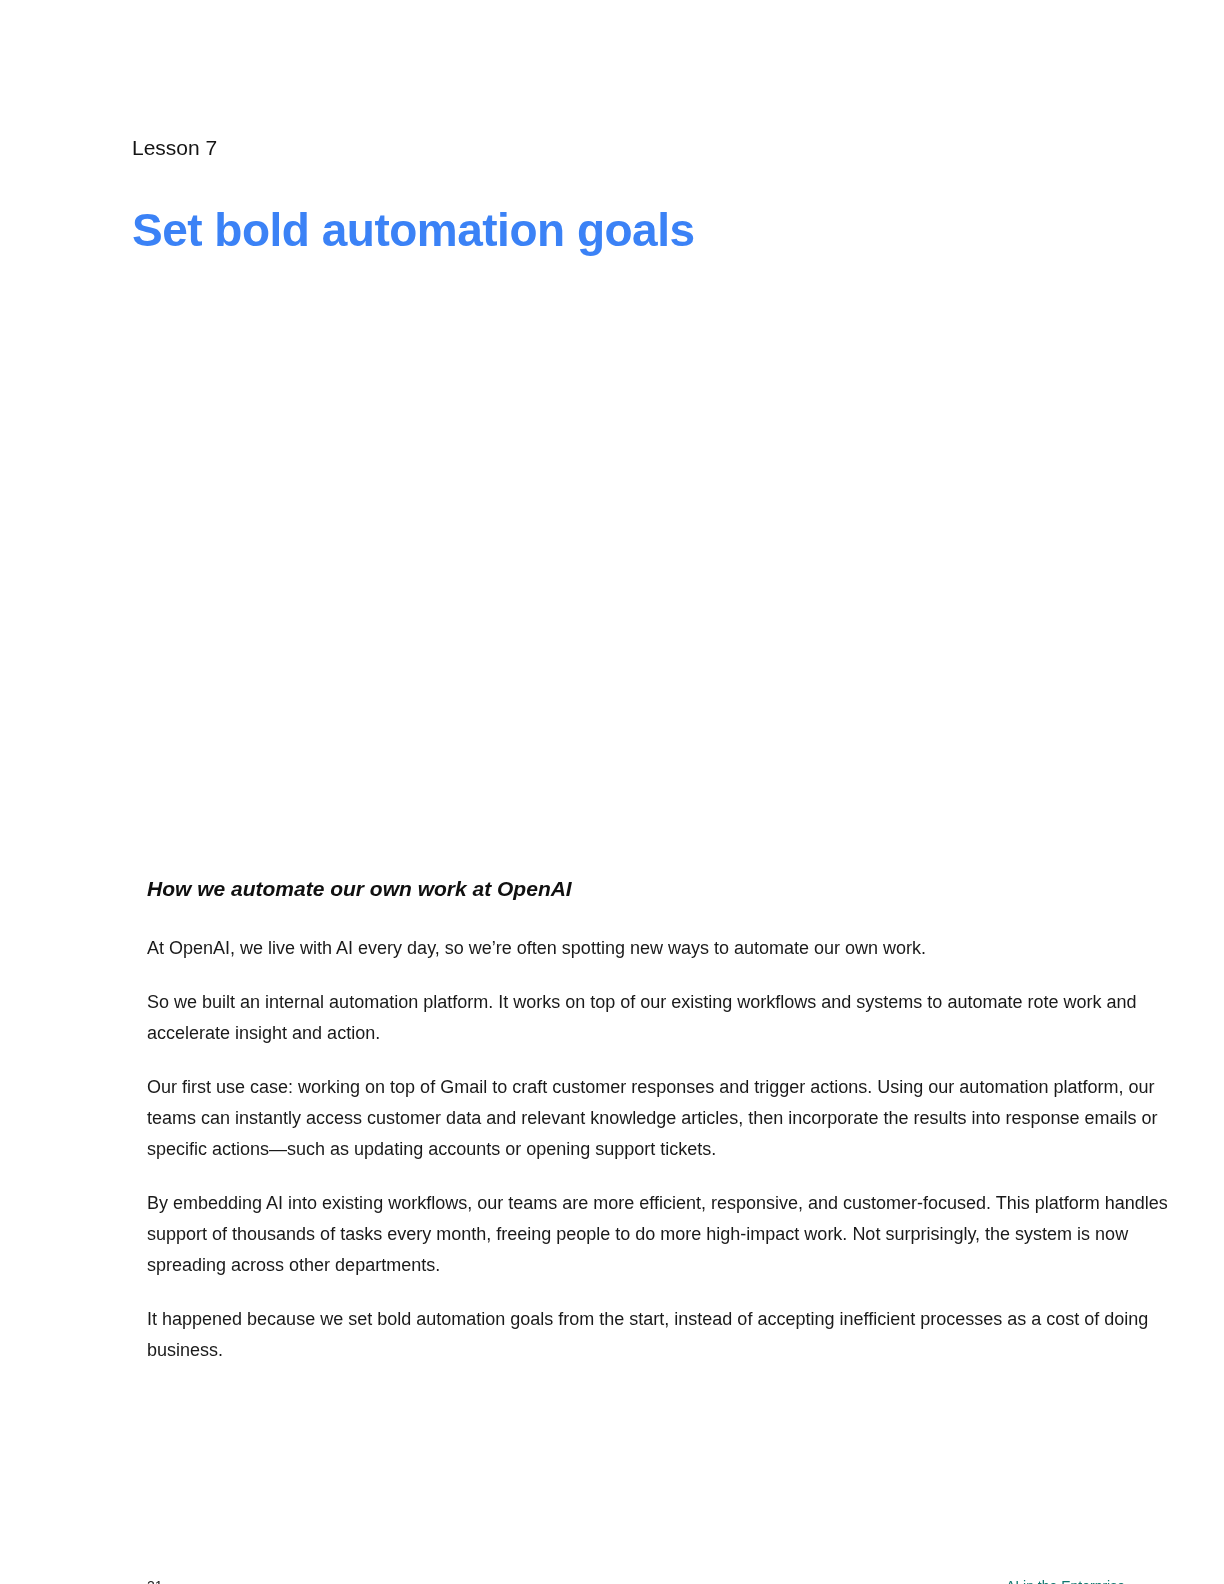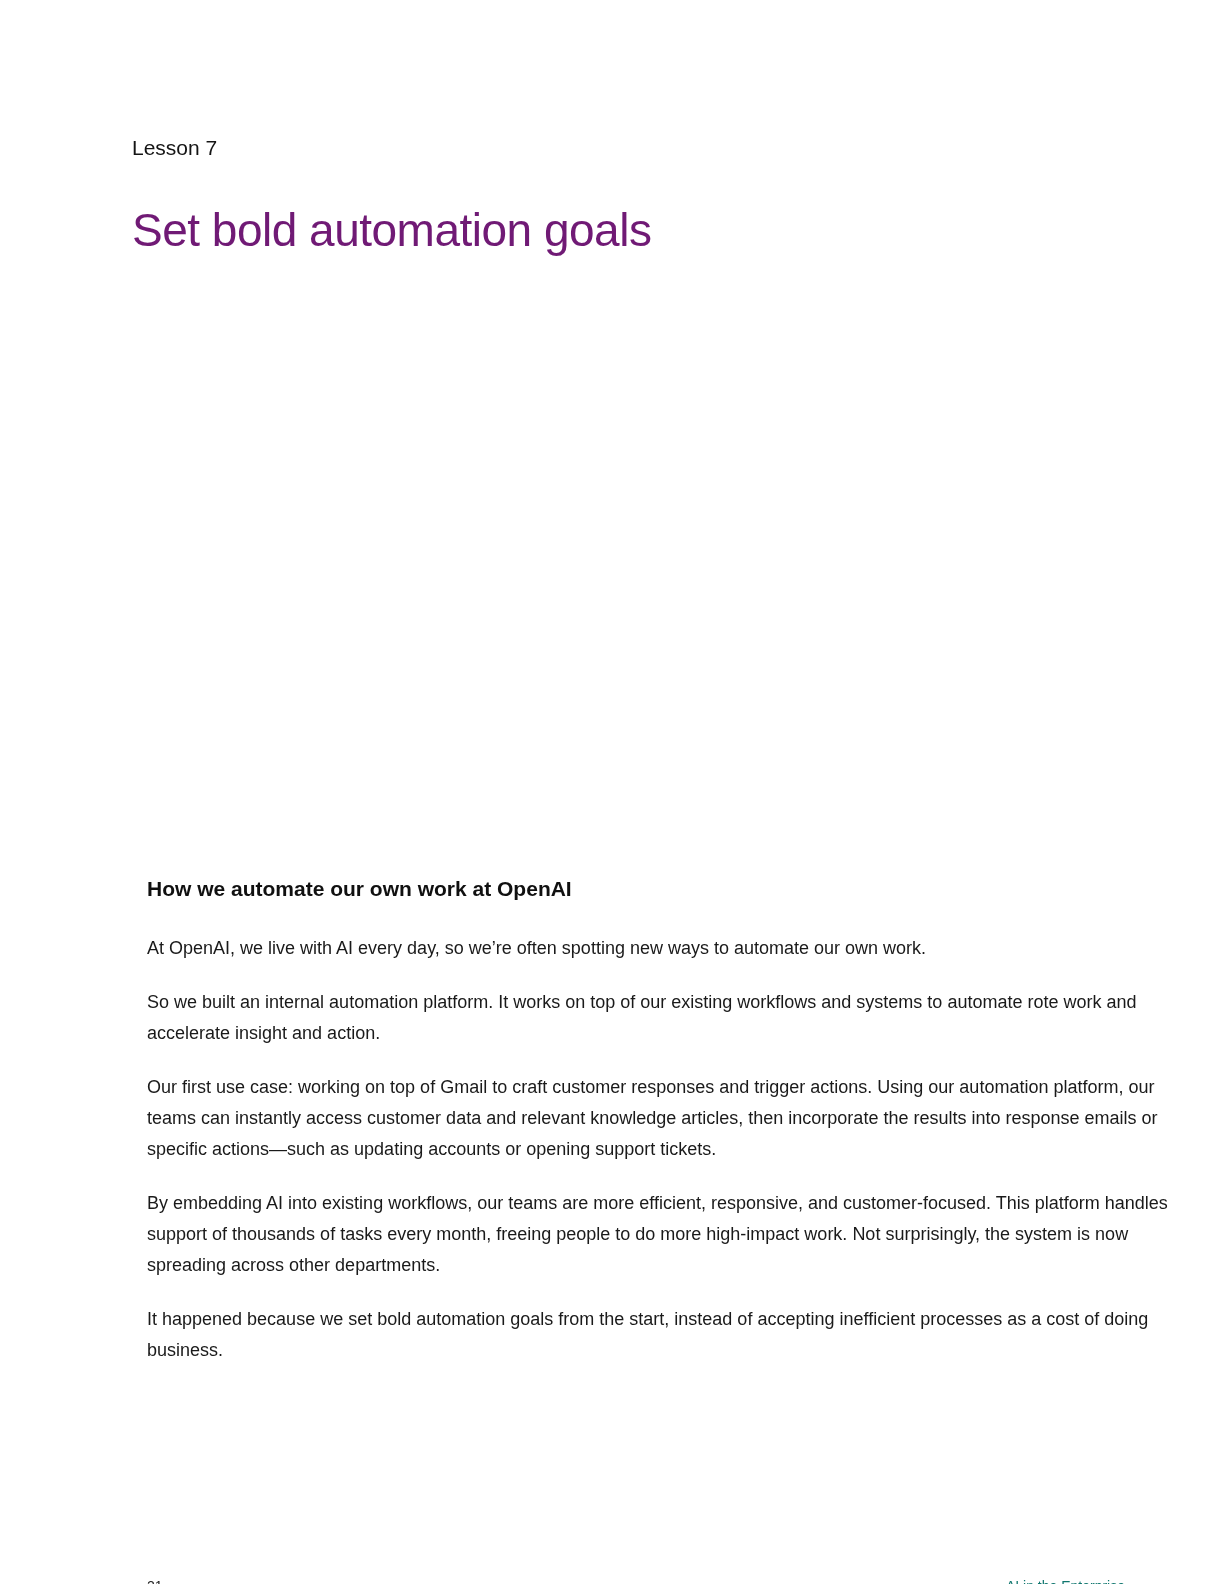--- a/index.html
+++ b/index.html
@@ -32,38 +32,39 @@
     font-weight: 400;
     color: #141414;
   }
 
   .page-title {
     position: absolute;
     top: 144px;
     left: 72px;
     font-size: 46px;
     line-height: 1.15;
-    font-weight: 400;
+    font-weight: 700;
     letter-spacing: -0.5px;
-    color: #701a75;
+    color: #3b82f6;
   }
 
   .content {
     position: absolute;
     top: 800px;
     left: 72px;
     width: 1068px;
   }
 
   .section-heading {
     font-size: 21px;
     line-height: 1.3;
     font-weight: 700;
     color: #101010;
     margin-bottom: 31px;
+    font-style: italic;
   }
 
   .content p {
     font-size: 18px;
     line-height: 31px;
     font-weight: 400;
     color: #1a1a1a;
     margin-bottom: 23px;
   }
 

